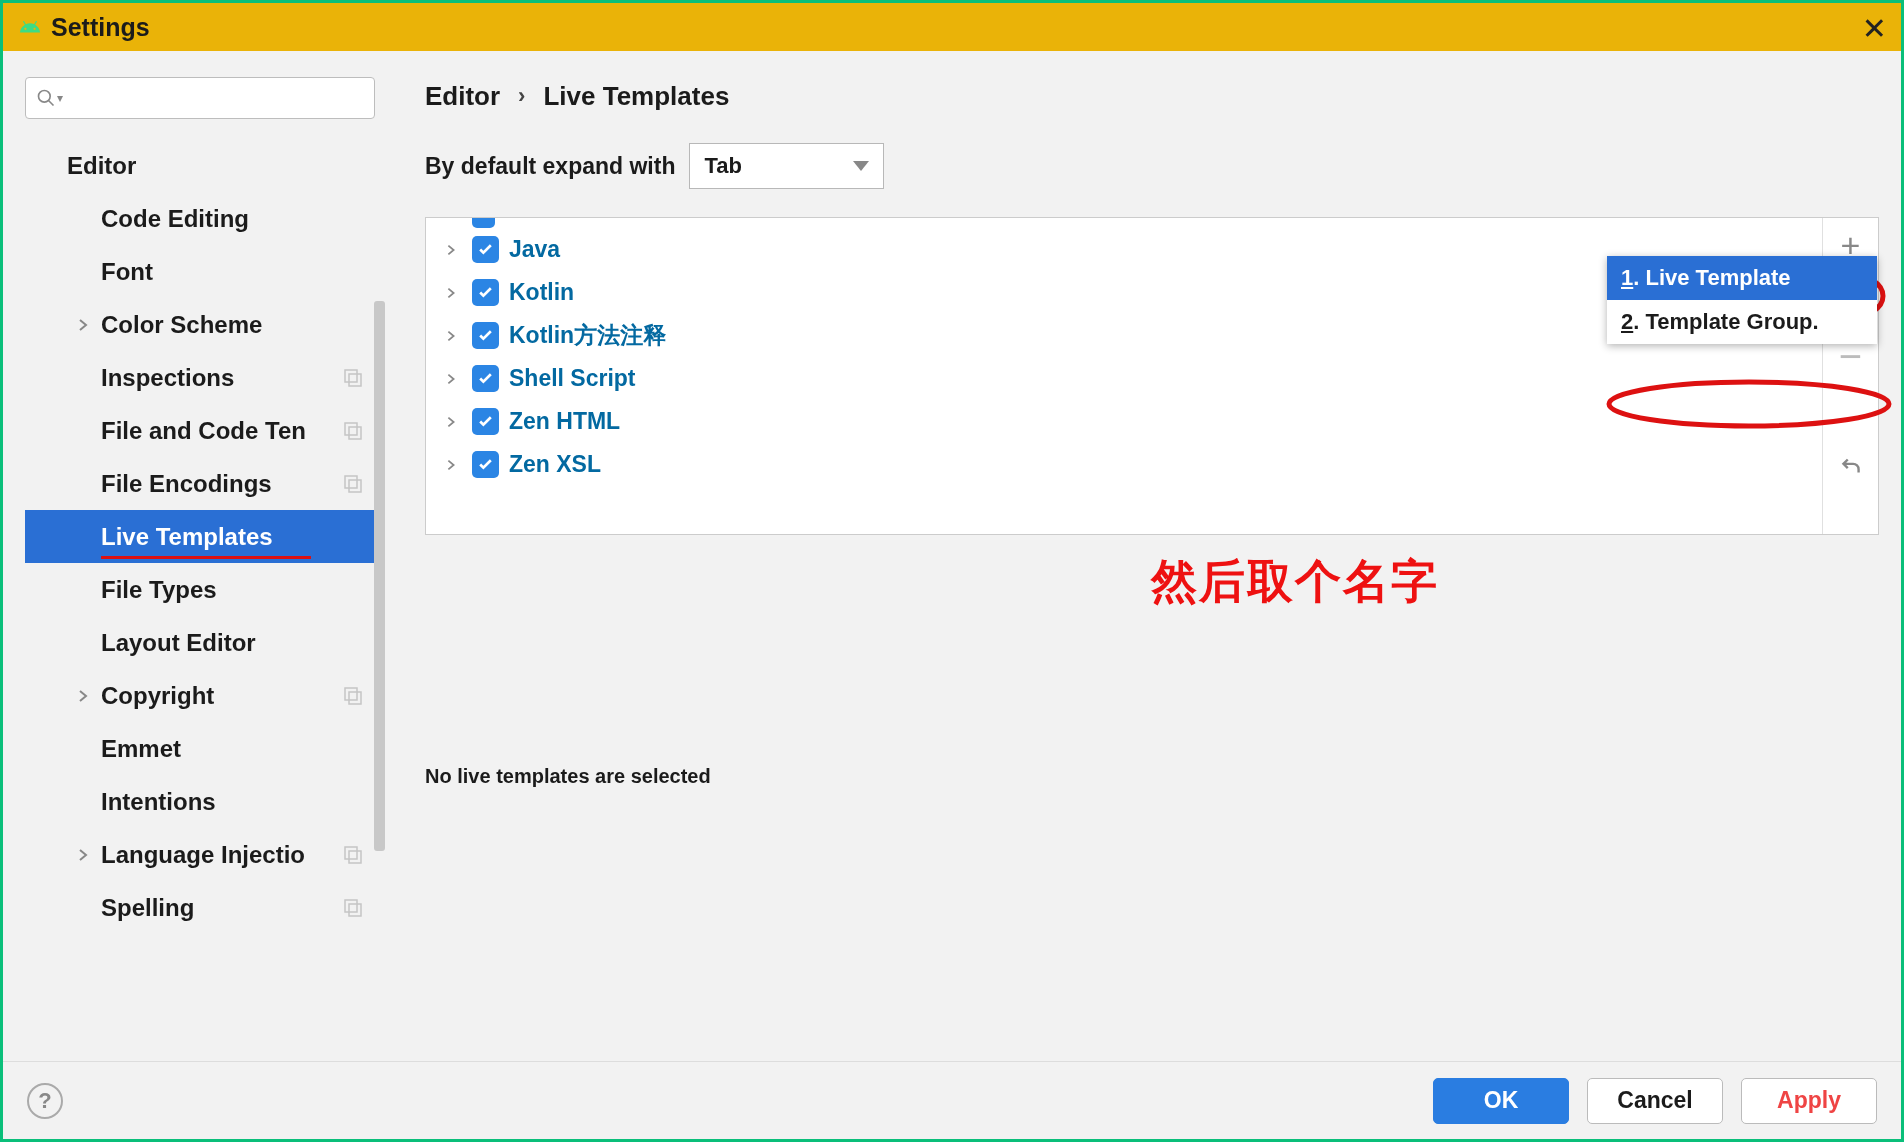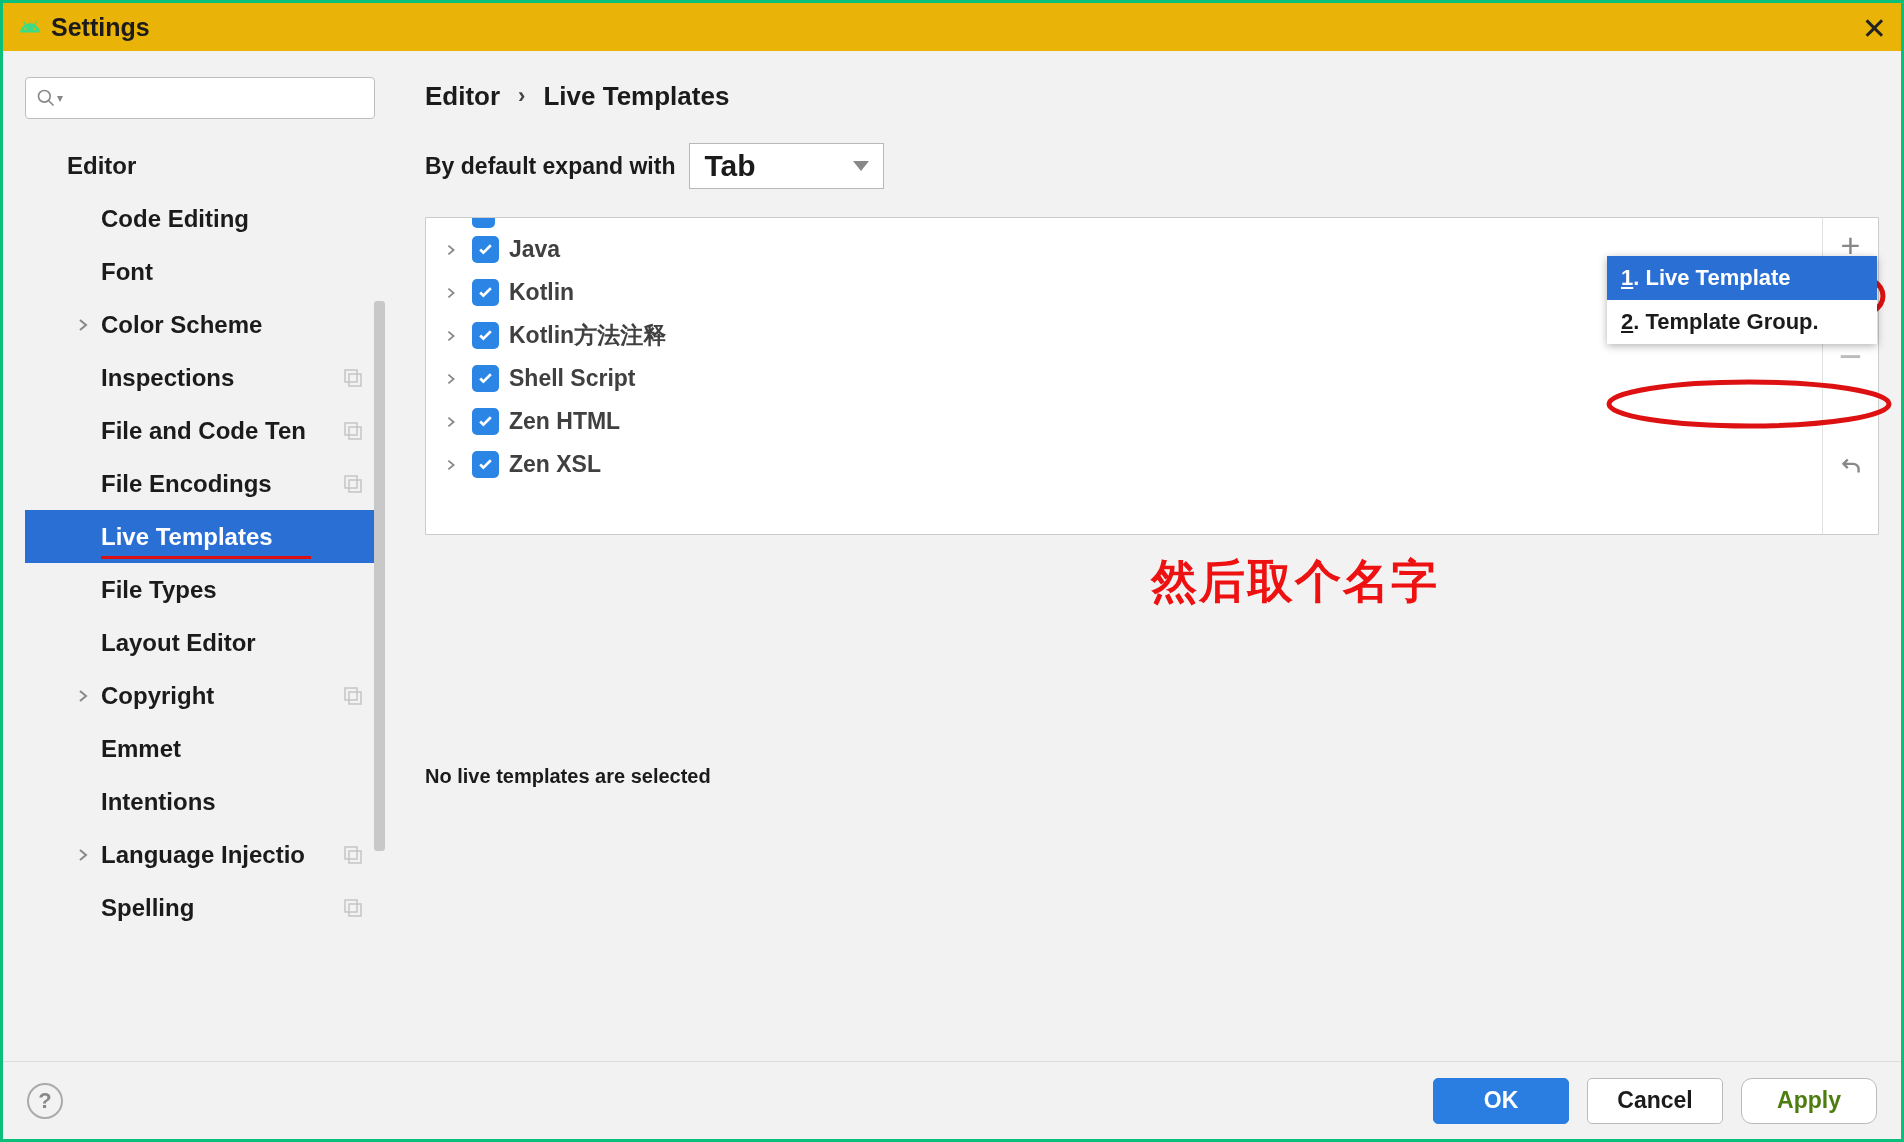--- a/index.html
+++ b/index.html
@@ -28,30 +28,30 @@
 .node .overlay-icon { position: absolute; right: 22px; width: 20px; height: 20px; opacity: 0.5; }
 .node.selected { background: #2a6fd4; color: #fff; }
 .node .underline { position: absolute; bottom: 4px; left: 76px; width: 210px; height: 3px; background: #d11; }
 
 .main { flex: 1; padding: 24px 22px 0 34px; display: flex; flex-direction: column; position: relative; }
 .breadcrumb { font-size: 26px; font-weight: 700; color: #1b1b1b; display: flex; align-items: center; gap: 18px; height: 42px; }
 .breadcrumb .sep { font-size: 22px; color: #444; }
 
 .expand-row { display: flex; align-items: center; gap: 14px; margin-top: 26px; height: 46px; text-align: right; }
 .expand-label { font-size: 23px; font-weight: 700; color: #1b1b1b; }
-.select { width: 195px; height: 46px; border: 1px solid #b8b8b8; background: #fff; display: flex; align-items: center; justify-content: space-between; padding: 0 14px; font-size: 30px; font-weight: 700; color: #1b1b1b; cursor: pointer; }
+.select { width: 195px; height: 46px; border: 1px solid #b8b8b8; background: #fff; display: flex; align-items: center; justify-content: space-between; padding: 0 14px; font-size: 22px; font-weight: 700; color: #1b1b1b; cursor: pointer; }
 .select .tri { width: 0; height: 0; border-left: 8px solid transparent; border-right: 8px solid transparent; border-top: 10px solid #888; }
 
 .template-panel { margin-top: 28px; border: 1px solid #ccc; background: #fff; position: relative; height: 318px; display: flex; }
 .template-list { flex: 1; padding: 0 0 0 18px; }
 .template-actions { width: 56px; border-left: 1px solid #e0e0e0; display: flex; flex-direction: column; align-items: center; padding-top: 12px; gap: 86px; }
 .template-actions .plus { font-size: 34px; color: #888; cursor: pointer; line-height: 30px; }
 .template-actions .minus { font-size: 40px; color: #bbb; line-height: 20px; }
 .template-actions .undo { font-size: 30px; color: #888; cursor: pointer; }
-.tnode { height: 43px; display: flex; align-items: center; gap: 10px; font-size: 23px; font-weight: 700; color: #404040; text-align: center; }
+.tnode { height: 43px; display: flex; align-items: center; gap: 10px; font-size: 23px; font-weight: 700; color: #0369a1; text-align: center; }
 .tnode .arrow-t { width: 14px; height: 14px; margin-right: 4px; }
 .checkbox { width: 27px; height: 27px; border-radius: 5px; background: #2b85e4; display: flex; align-items: center; justify-content: center; }
 .checkbox svg { width: 17px; height: 17px; }
 .cut-check { width: 23px; height: 10px; background: #2b85e4; border-radius: 0 0 5px 5px; margin-left: 28px; }
 
 .popup { position: absolute; right: 1px; top: 38px; width: 270px; background: #fff; box-shadow: 0 2px 8px rgba(0,0,0,0.3); z-index: 10; }
 .popup-item { height: 44px; display: flex; align-items: center; padding: 0 14px; font-size: 22px; font-weight: 700; color: #1b1b1b; cursor: pointer; }
 .popup-item.sel { background: #2a6fd4; color: #fff; }
 .popup-item .u { text-decoration: underline; }
 
@@ -59,21 +59,21 @@
 
 .annot-red { position: absolute; color: #e11; font-size: 46px; font-weight: 900; left: 760px; top: 500px; letter-spacing: 2px; }
 .red-circle1 { position: absolute; right: 12px; top: 218px; width: 80px; height: 54px; pointer-events: none; }
 .red-circle2 { position: absolute; right: 2px; top: 326px; width: 300px; height: 54px; pointer-events: none; }
 
 .footer { height: 78px; border-top: 1px solid #ddd; background: #f2f2f2; display: flex; align-items: center; padding: 0 24px; gap: 18px; }
 .footer .help { width: 36px; height: 36px; border: 2px solid #aaa; border-radius: 50%; display: flex; align-items: center; justify-content: center; font-size: 22px; font-weight: 700; color: #888; cursor: pointer; }
 .footer .spacer { flex: 1; }
 .btn { height: 46px; padding: 0 20px; border-radius: 5px; font-size: 23px; font-weight: 700; display: flex; align-items: center; justify-content: center; cursor: pointer; border: 1px solid #bbb; background: #fff; color: #1b1b1b; min-width: 136px; }
 .btn.primary { background: #2a7de1; color: #fff; border-color: #2a7de1; }
-.btn.disabled { color: #4d7c0f; cursor: default; border-radius: 11px; }
+.btn.disabled { color: #ef4444; cursor: default; }
 </style>
 </head>
 <body>
 
 <div class="window">
   <div class="titlebar">
     <span class="android-icon">
       <svg viewBox="0 0 24 24">
           <path fill="#3ddc84" d="M17.6 9.48l1.84-3.18c.16-.31.04-.69-.26-.85-.29-.15-.65-.06-.83.22l-1.88 3.24c-2.86-1.21-6.08-1.21-8.94 0L5.65 5.67c-.19-.29-.58-.38-.87-.2-.28.18-.37.54-.22.83L6.4 9.48C3.3 11.25 1.28 14.44 1 18h22c-.28-3.56-2.3-6.75-5.4-8.52zM7 15.25c-.69 0-1.25-.56-1.25-1.25s.56-1.25 1.25-1.25 1.25.56 1.25 1.25-.56 1.25-1.25 1.25zm10 0c-.69 0-1.25-.56-1.25-1.25s.56-1.25 1.25-1.25 1.25.56 1.25 1.25-.56 1.25-1.25 1.25z"></path>
         </svg>

